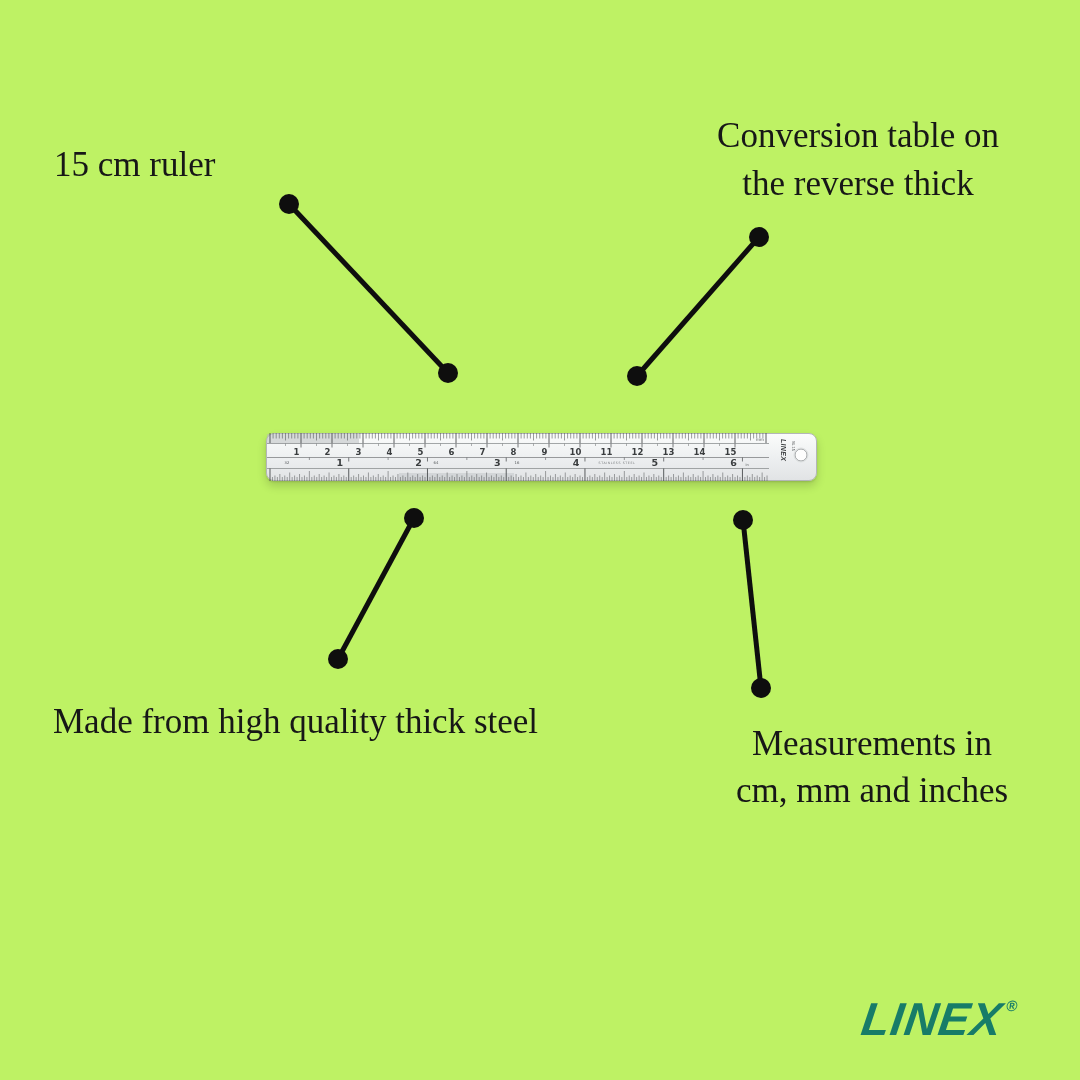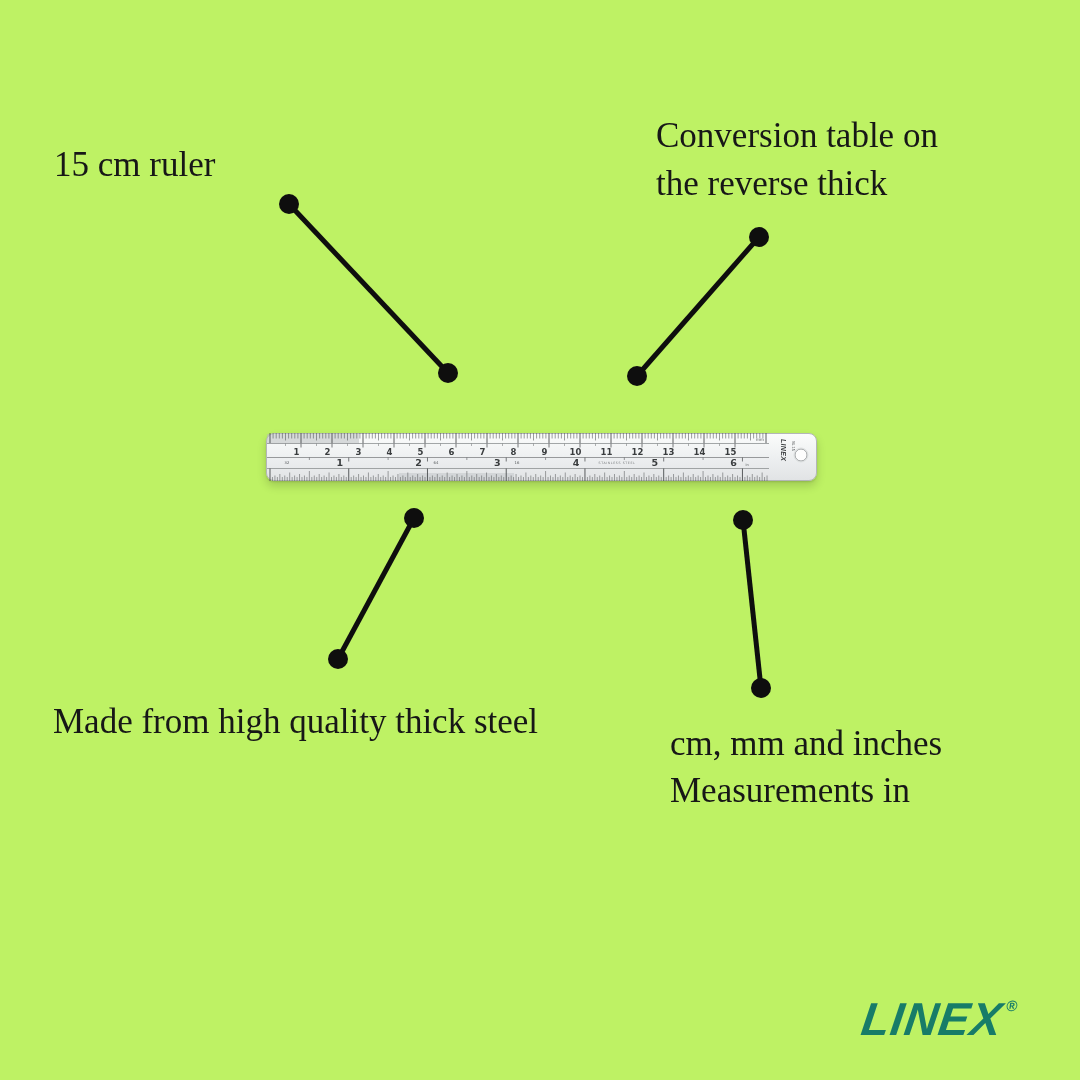--- a/index.html
+++ b/index.html
@@ -1,19 +1,19 @@
 <!DOCTYPE html>
 <html><head>
 <meta charset="utf-8">
 <style>
   html,body{margin:0;padding:0;background:#fff;}
   .canvas{position:relative;width:1080px;height:1080px;background:#bef264;overflow:hidden;
           font-family:"Liberation Serif",serif;}
   .note{position:absolute;color:#171717;font-size:35px;line-height:48px;white-space:nowrap;}
-  .note.center{white-space:normal;}
+  .note.center{text-align:center;white-space:normal;}
   .overlay{position:absolute;left:0;top:0;pointer-events:none;}
   .ruler{position:absolute;left:266px;top:433px;width:551px;height:48px;border-radius:8px;
          box-shadow:0 5px 10px rgba(0,0,0,.16),0 1px 2px rgba(0,0,0,.12);}
   .logo{position:absolute;left:862px;top:992px;font-family:"Liberation Sans",sans-serif;
         font-style:italic;font-weight:bold;font-size:46px;letter-spacing:1px;
         transform:skewX(-8deg);white-space:nowrap;}
   .logo .reg{font-size:15px;vertical-align:24px;letter-spacing:0;margin-left:2px;}
 </style>
 </head>
 <body>
@@ -38,22 +38,22 @@
   <div class="note" style="left:54px;top:141px;">15 cm ruler</div>
 
   <div class="note center" style="left:656px;top:112px;width:404px;">
     <div>Conversion table on</div>
     <div>the reverse thick</div>
   </div>
 
   <div class="note" style="left:53px;top:698px;">Made from high quality thick steel</div>
 
   <div class="note center" style="left:670px;top:720px;width:404px;line-height:47px;">
+    <div>Measurements in</div>
     <div>cm, mm and inches</div>
-    <div>Measurements in</div>
   </div>
 
   <div class="ruler">
     <svg width="551" height="48" viewBox="0 0 551 48">
       <defs>
         <linearGradient id="rg" x1="0" y1="0" x2="0" y2="1">
           <stop offset="0" stop-color="#fbfcfc"></stop>
           <stop offset="0.45" stop-color="#eff1f2"></stop>
           <stop offset="1" stop-color="#e1e3e5"></stop>
         </linearGradient>

